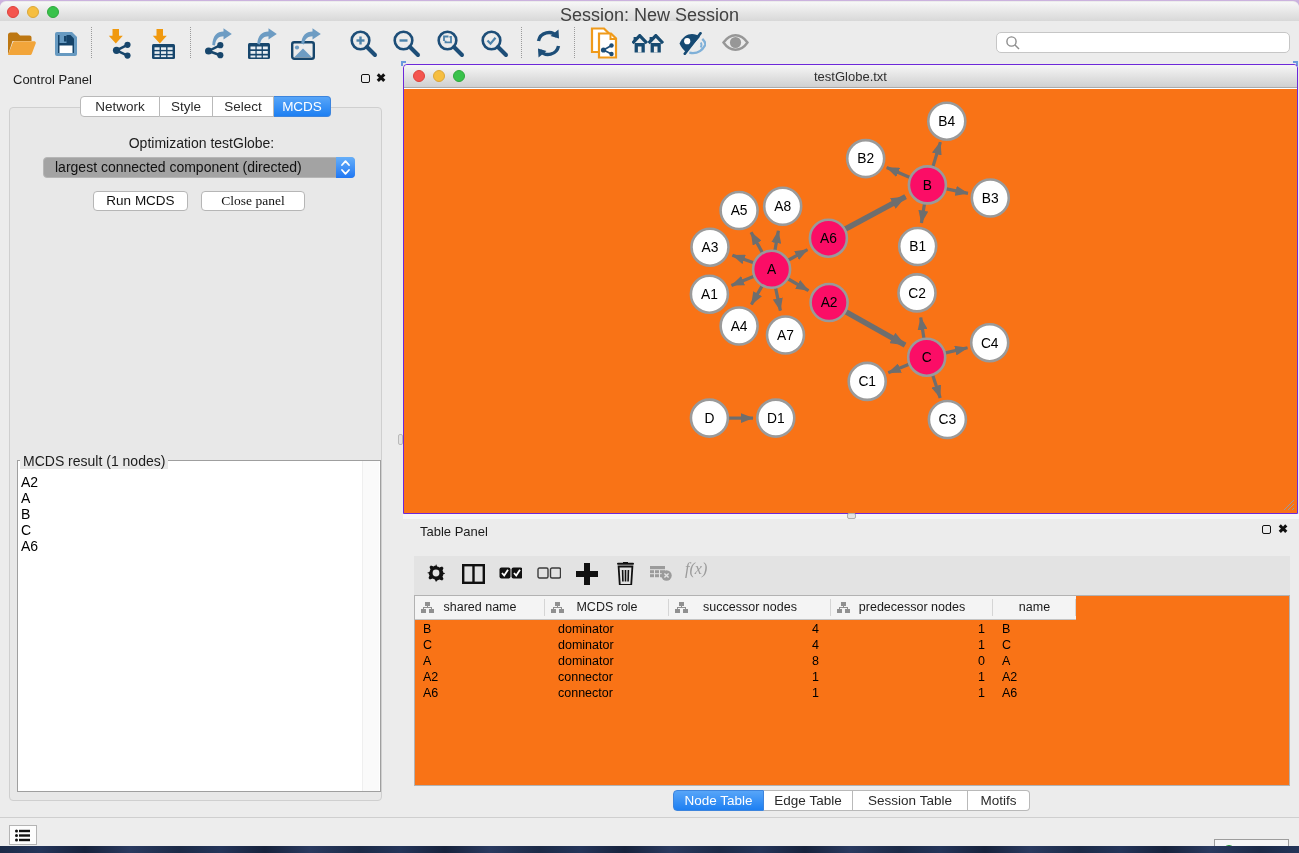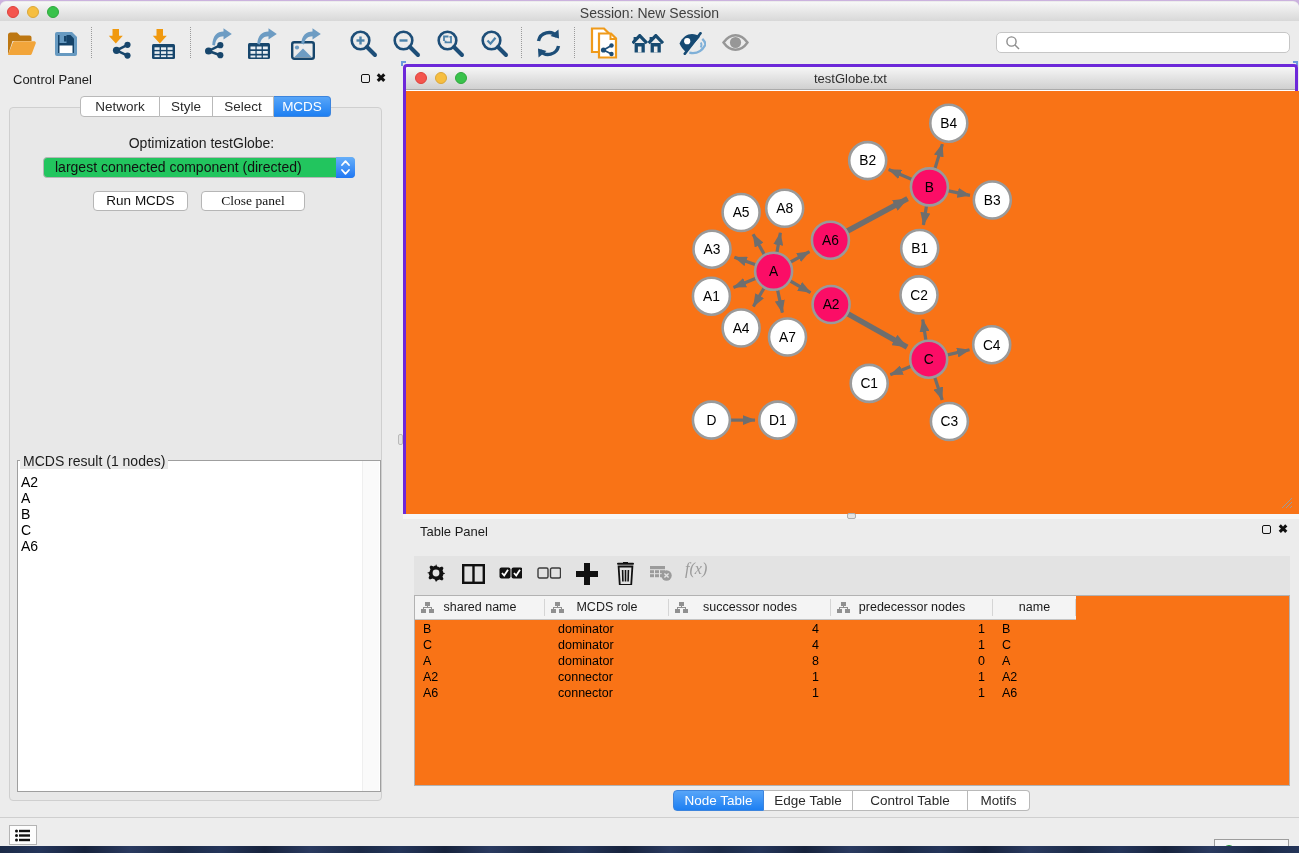--- a/index.html
+++ b/index.html
@@ -8,21 +8,21 @@
 
   
   #mainwin { position:absolute; left:0; top:1px; width:1299px; height:845px;
              background:#ececec; border-radius:6px 6px 0 0; }
 
   
   #titlebar { position:absolute; left:0; top:2px; width:1299px; height:20px;
               background:linear-gradient(#f7f7f7,#d8d8d8);
               border-bottom:1px solid #acacac; border-radius:6px 6px 0 0; }
   #titlebar .title { position:absolute; left:0; right:0; top:3px; text-align:center;
-              font-size:14px; color:#404040; }
+              font-size:18px; color:#404040; }
   .tl { position:absolute; width:12px; height:12px; border-radius:50%; top:4px; }
   .tl.r { background:#f4554e; border:1px solid #dd423c; }
   .tl.y { background:#f6be40; border:1px solid #dba738; }
   .tl.g { background:#39c24b; border:1px solid #2fa83d; }
 
   
   #toolbar { position:absolute; left:0; top:21px; width:1299px; height:43px; background:#ececec; }
   .tsep { position:absolute; top:6px; height:31px; width:0; border-left:1px dotted #9a9a9a; }
   .ticon { position:absolute; top:0; }
   #searchbox { position:absolute; left:996px; top:11px; width:294px; height:21px;
@@ -33,40 +33,40 @@
   #cpanel .hdr { position:absolute; left:13px; top:8px; font-size:13px; color:#1c1c1c; }
   .tabrow { position:absolute; display:flex; z-index:5; }
   .tabrow .tab { height:21px; line-height:20px; font-size:13.5px; color:#2a2a2a; text-align:center;
                  background:#fff; border:1px solid #b9b9b9; border-left:none; }
   .tabrow .tab:first-child { border-left:1px solid #b9b9b9; border-radius:4px 0 0 4px; }
   .tabrow .tab:last-child { border-radius:0 4px 4px 0; }
   .tabrow .tab.sel { background:linear-gradient(#57a5f8,#1d7ff2); color:#fff; border-color:#3c84dd; }
   #cp-content { position:absolute; left:9px; top:43px; width:373px; height:694px;
                 background:#e8e8e8; border:1px solid #cfcfcf; border-radius:4px; }
   #optlabel { position:absolute; left:0; width:100%; top:71px; text-align:center; font-size:14px; color:#1c1c1c; }
-  #dropdown { position:absolute; left:43px; top:93px; width:312px; height:21px; background:#22c55e;
+  #dropdown { position:absolute; left:43px; top:93px; width:312px; height:21px; background:#a3a3a3;
               border:1px solid #b6b6b6; border-radius:4px; font-size:14px; color:#111;
               line-height:19px; padding-left:11px; }
   #dropdown .spin { position:absolute; right:-1px; top:-1px; width:19px; height:21px;
               background:linear-gradient(#66aff9,#2077f3); border-radius:0 4px 4px 0; }
   .btn { position:absolute; height:20px; background:#fff; border:1px solid #b6b6b6; border-radius:4px;
          font-size:13.5px; color:#111; text-align:center; line-height:18px; }
 
   
   #grpbox { position:absolute; left:17px; top:396px; width:364px; height:332px;
             background:#fff; border:1px solid #9f9f9f; }
   #grplabel { position:absolute; left:20px; top:389px; background:#e8e8e8; padding:0 3px;
               font-size:14px; color:#1c1c1c; }
   #grplist { position:absolute; left:21px; top:410px; font-size:14px; color:#000; line-height:16px; }
   #grpscroll { position:absolute; left:362px; top:397px; width:17px; height:330px;
                background:#fafafa; border-left:1px solid #efefef; }
 
   
   #netwin { position:absolute; left:403px; top:64px; width:895px; height:450px;
-            background:#fff; border:3px solid #6d28d9; border-radius:4px 4px 0 0; }
+            background:#fff; border:1px solid #6d28d9; border-radius:4px 4px 0 0; }
   #nettitle { position:absolute; left:0; top:0; width:100%; height:23px;
               background:linear-gradient(#f6f6f6,#d0d0d0);
               border-bottom:1px solid #aaa; border-radius:4px 4px 0 0; }
   #nettitle .title { position:absolute; left:0; right:0; top:4px; text-align:center; font-size:13px; color:#2f2f2f; }
   #netcanvas { position:absolute; left:0; top:24px; width:893px; height:424px; background:#f97316; }
 
   
   #tpanel { position:absolute; left:403px; top:514px; width:896px; height:303px; background:#ececec; }
   #tpanel .hdr { position:absolute; left:17px; top:10px; font-size:13px; color:#1c1c1c; }
   #ttoolbar { position:absolute; left:11px; top:42px; width:876px; height:39px; background:#e3e3e3; }
@@ -468,21 +468,21 @@
     <div class="trow" style="left:587px; top:73px;">A2</div>
     <div class="trow" style="left:8px; top:89px;">A6</div>
     <div class="trow" style="left:143px; top:89px;">connector</div>
     <div class="trow" style="left:254px; top:89px; width:150px; text-align:right;">1</div>
     <div class="trow" style="left:420px; top:89px; width:150px; text-align:right;">1</div>
     <div class="trow" style="left:587px; top:89px;">A6</div>
   </div>
   <div class="tabrow" style="left:270px; top:276px;">
     <div class="tab sel" style="width:91px;">Node Table</div>
     <div class="tab" style="width:89px;">Edge Table</div>
-    <div class="tab" style="width:115px;">Control Table</div>
+    <div class="tab" style="width:115px;">Session Table</div>
     <div class="tab" style="width:62px;">Motifs</div>
   </div>
 </div>
 
 <div id="statusbar">
   <div style="position:absolute; left:9px; top:7px; width:28px; height:20px; background:#fdfdfd; border:1px solid #b4b4b4;">
     <svg width="16" height="13" viewBox="0 0 16 13" style="position:absolute;left:5px;top:3px;">
       <circle cx="1.5" cy="2" r="1.5" fill="#111"></circle>
         <rect x="4" y="0.8" width="11" height="2.4" fill="#111"></rect>
       <circle cx="1.5" cy="6.5" r="1.5" fill="#111"></circle>

